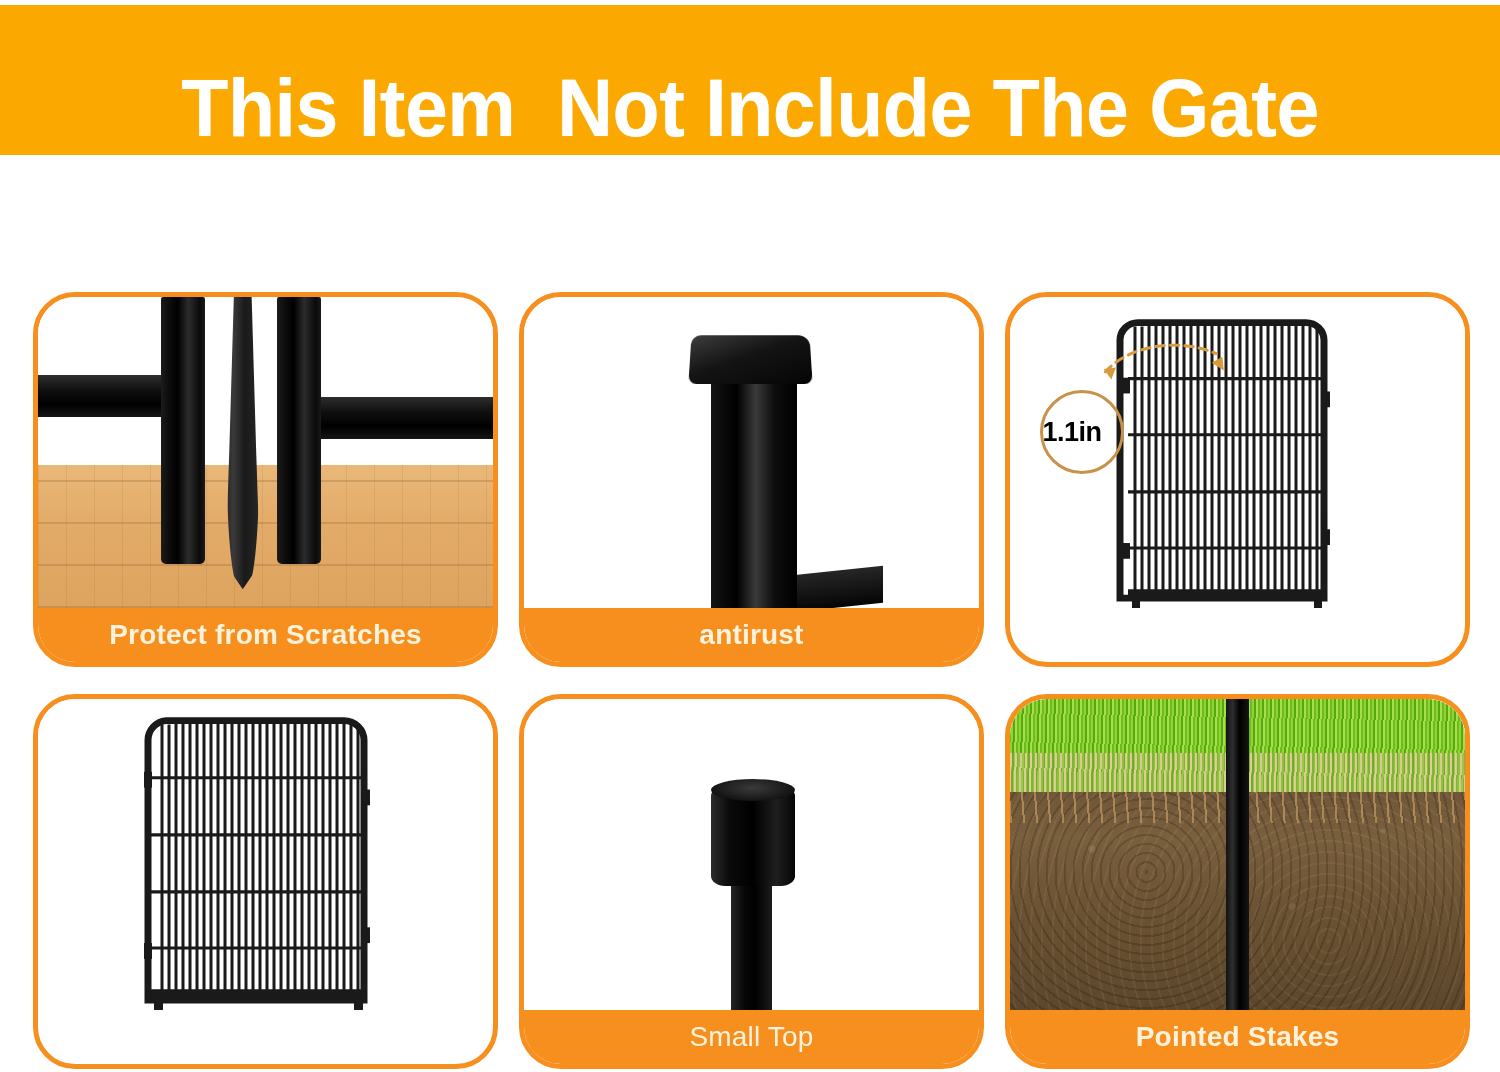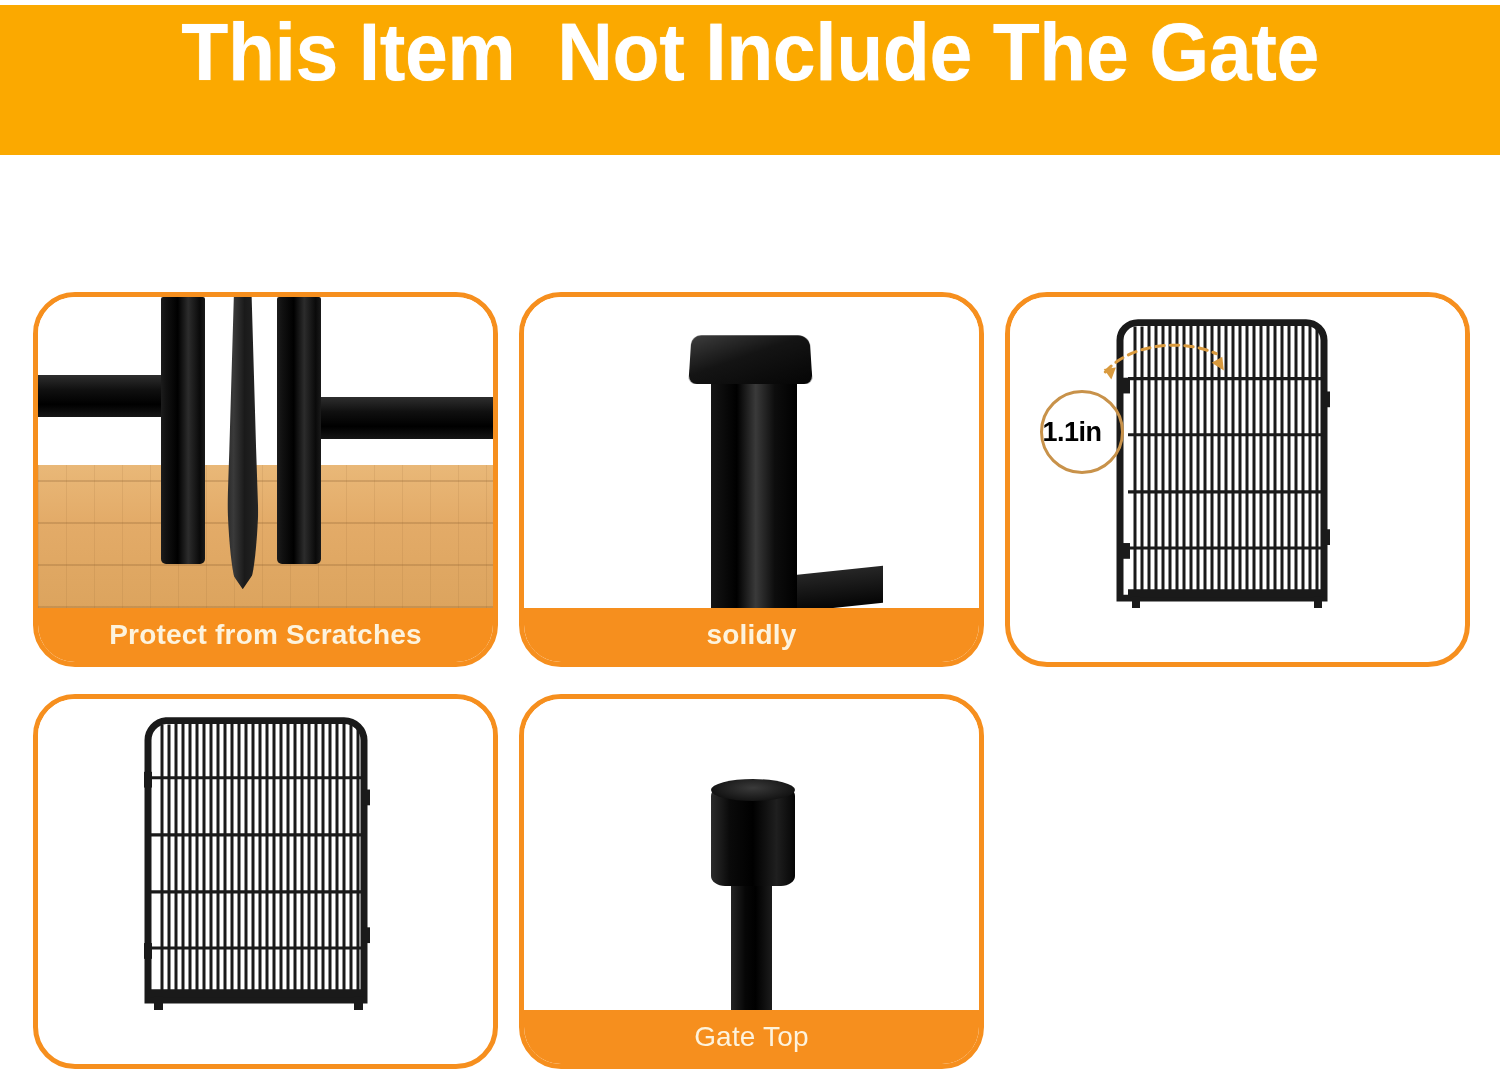--- a/index.html
+++ b/index.html
@@ -15,21 +15,21 @@
 
   
   .banner {
     position: absolute;
     left: 0;
     top: 5px;
     width: 1500px;
     height: 150px;
     background: #fba900;
     display: flex;
-    align-items: flex-start;
+    align-items: flex-end;
     justify-content: center;
   }
   .banner-title {
     color: #ffffff;
     font-size: 82px;
     font-weight: bold;
     letter-spacing: -0.5px;
     white-space: pre;
     transform: scaleX(0.94);
     text-shadow: 0 0 1px rgba(255,255,255,0.6);
@@ -279,21 +279,21 @@
     </div>
     <div class="panel-caption bold">Protect from Scratches</div>
   </div>
 
   <div class="panel">
     <div class="panel-media">
       <div class="sqpost-base"></div>
       <div class="sqpost-body"></div>
       <div class="sqpost-cap"></div>
     </div>
-    <div class="panel-caption bold">solidly</div>
+    <div class="panel-caption bold">antirust</div>
   </div>
 
   <div class="panel">
     <div class="panel-media">
       <div class="fence-wrap">
         <svg class="fence-svg" viewBox="0 0 455 316" preserveAspectRatio="none">
           <g stroke="#1a1a1a" fill="none">
             <path d="M128 26 h168 a18 18 0 0 1 18 18 v262 h-204 v-262 a18 18 0 0 1 18 -18 z" stroke-width="7"></path>
             <g stroke-width="3.2">
               <line x1="118" y1="83" x2="314" y2="83"></line>
@@ -409,17 +409,28 @@
         </svg>
       </div>
     </div>
   </div>
 
   <div class="panel">
     <div class="panel-media">
       <div class="round-shaft"></div>
       <div class="round-cap"></div>
     </div>
-    <div class="panel-caption">Gate Top</div>
-  </div>
-
+    <div class="panel-caption">Small Top</div>
+  </div>
+
+  <div class="panel">
+    <div class="panel-media">
+      <div class="soil-scene">
+        <div class="soil-layer"></div>
+        <div class="roots"></div>
+        <div class="grass-layer"></div>
+        <div class="soil-stake"></div>
+      </div>
+    </div>
+    <div class="panel-caption bold">Pointed Stakes</div>
+  </div>
 
 </div>
 
 </body></html>

